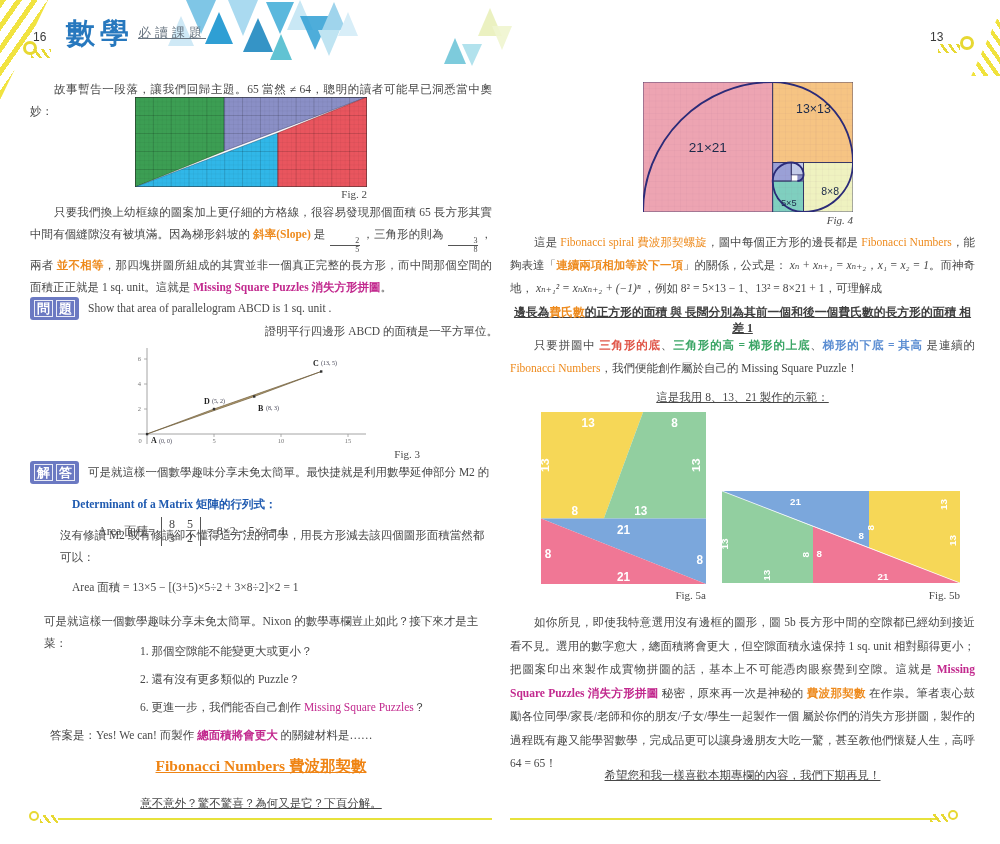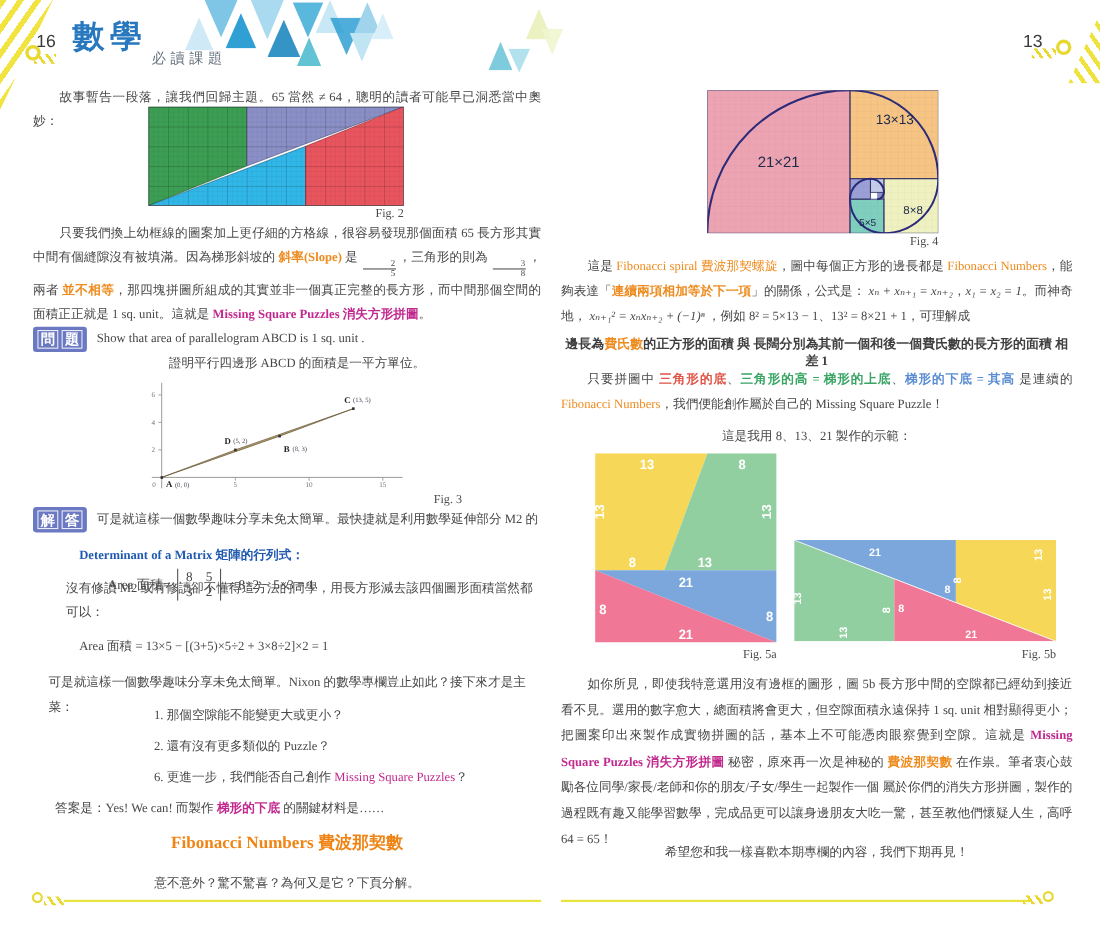--- a/index.html
+++ b/index.html
@@ -2,38 +2,38 @@
 <html><head>
 <meta charset="utf-8">
 <style>
   html,body{margin:0;padding:0;background:#888;}
   .page{position:relative;width:1000px;height:844px;background:#ffffff;overflow:hidden;
         font-family:"Liberation Serif","DejaVu Serif",serif;color:#474747;}
   .abs{position:absolute;}
   .txt{font-size:11.5px;line-height:22px;text-align:justify;color:#474747;}
   .rtxt{font-size:11.5px;line-height:23px;text-align:justify;color:#474747;}
   .ind{text-indent:24px;}
-  .ctr{text-align:center;}
+  .ctr{text-align:center;text-decoration:underline;}
   .o{color:#ee8b1e;}
   .m{color:#c2298e;}
   .r{color:#e05548;}
   .g{color:#3aa565;}
   .bl{color:#5b8dd2;}
   .bd{font-weight:bold;}
   .it{font-style:italic;font-family:"Liberation Serif","DejaVu Serif",serif;}
   .frac{display:inline-flex;flex-direction:column;align-items:center;font-size:8px;line-height:8px;vertical-align:-5px;margin:0 2px;}
   .frac span:first-child{border-bottom:1px solid #555;padding:0 1px;}
   .figcap{font-size:11px;color:#4a4a4a;text-align:right;}
   .badge{display:inline-flex;gap:3px;background:#6b79c2;border-radius:3px;padding:3px 4px;
          font-family:"Liberation Sans","DejaVu Sans",sans-serif;font-size:13px;font-weight:700;color:#fff;line-height:1;}
   .badge span{border:1px solid rgba(255,255,255,.85);padding:1px 2px;}
   .badge-row{display:flex;align-items:flex-start;gap:9px;}
   .badge-row .bt{margin-top:3px;font-size:11.5px;line-height:16px;}
   .fibh{font-weight:700;font-size:15.5px;color:#ef8414;}
-  .pgnum{font-family:"Liberation Sans","DejaVu Sans",sans-serif;font-size:16px;color:#3a3a3a;}
+  .pgnum{font-family:"Liberation Sans","DejaVu Sans",sans-serif;font-size:12px;color:#3a3a3a;}
   .htitle{font-family:"Liberation Sans","DejaVu Sans",sans-serif;font-weight:700;font-size:29px;color:#2778be;letter-spacing:5px;}
   .hsub{font-family:"Liberation Sans","DejaVu Sans",sans-serif;font-size:13px;color:#67737f;letter-spacing:4px;}
   .tri{position:absolute;}
   .up{clip-path:polygon(50% 0,0 100%,100% 100%);}
   .dn{clip-path:polygon(0 0,100% 0,50% 100%);}
   .ring{position:absolute;border-radius:50%;border:3px solid #e7d832;background:#fff;width:8px;height:8px;}
   .ring.small{width:6px;height:6px;border-width:2.5px;}
   .hatch{position:absolute;background:repeating-linear-gradient(55deg,#e7d832 0 2.5px,transparent 2.5px 6.5px);}
   .yline{position:absolute;height:2px;background:#e7e23c;}
   .mat{display:grid;grid-template-columns:auto auto;column-gap:12px;row-gap:1px;padding:1px 7px;
@@ -62,21 +62,21 @@
   <div class="tri up" style="left:270px;top:34px;width:22px;height:26px;background:#3ab4c8;opacity:.8;"></div>
   <div class="tri dn" style="left:318px;top:30px;width:22px;height:26px;background:#bfe4f2;"></div>
   <div class="tri up" style="left:338px;top:12px;width:20px;height:24px;background:#d8eef8;"></div>
   <div class="tri up" style="left:444px;top:38px;width:22px;height:26px;background:#66c2d6;opacity:.85;"></div>
   <div class="tri dn" style="left:462px;top:44px;width:20px;height:22px;background:#9fdbe8;opacity:.8;"></div>
   <div class="tri up" style="left:478px;top:8px;width:24px;height:28px;background:#e6eeb2;opacity:.8;"></div>
   <div class="tri dn" style="left:492px;top:26px;width:20px;height:24px;background:#f0f5cf;opacity:.9;"></div>
 
   <div class="abs pgnum" style="left:33px;top:30px;">16</div>
   <div class="abs htitle" style="left:66px;top:14px;">數學</div>
-  <div class="abs hsub" style="left:138px;top:44px;">必讀課題</div>
+  <div class="abs hsub" style="left:138px;top:24px;text-decoration:underline;">必讀課題</div>
   <div class="abs pgnum" style="left:930px;top:30px;">13</div>
   <div class="abs" style="left:952px;top:12px;width:48px;height:64px;background:repeating-linear-gradient(55deg,transparent 0 6px,#f0e23c 6px 10px);clip-path:polygon(100% 0,40% 100%,100% 100%);"></div>
   <div class="ring" style="left:960px;top:36px;"></div>
   <div class="hatch" style="left:938px;top:44px;width:22px;height:9px;"></div>
 
   <div class="abs txt ind" style="left:30px;top:78px;width:462px;"><span>故事暫告一段落，讓我們回歸主題。65 當然 ≠ 64，聰明的讀者可能早已洞悉當中奧妙：</span></div>
 
   <svg class="abs" style="left:135px;top:97px;" width="232" height="90" viewBox="0 0 13 5" preserveAspectRatio="none">
     <defs>
       <pattern id="gfine" width="0.25" height="0.25" patternUnits="userSpaceOnUse">
@@ -110,21 +110,21 @@
         <span>8</span>
       </span><span>，兩者 </span><span class="o bd">並不相等</span><span>，那四塊拼圖所組成的其實並非一個真正完整的長方形，而中間那個空間的面積正正就是 1 sq. unit。這就是 </span><span class="m bd">Missing Square Puzzles 消失方形拼圖</span><span>。</span></div>
 
   <div class="abs badge-row" style="left:30px;top:297px;width:462px;">
     <div class="badge">
       <span>問</span>
         <span>題</span>
     </div>
     <div class="bt">Show that area of parallelogram ABCD is 1 sq. unit .</div>
   </div>
-  <div class="abs txt" style="left:60px;top:320px;width:420px;text-align:center;">證明平行四邊形 ABCD 的面積是一平方單位。</div>
+  <div class="abs txt" style="left:78px;top:320px;width:420px;text-align:right;">證明平行四邊形 ABCD 的面積是一平方單位。</div>
 
   <svg class="abs" style="left:120px;top:342px;" width="300" height="106" viewBox="0 0 300 106">
     <line x1="18" y1="92" x2="246" y2="92" stroke="#9a9a9a" stroke-width="0.9"></line>
     <line x1="27" y1="102" x2="27" y2="6" stroke="#9a9a9a" stroke-width="0.9"></line>
     <line x1="94" y1="92" x2="94" y2="95" stroke="#9a9a9a" stroke-width="0.8"></line>
     <line x1="161" y1="92" x2="161" y2="95" stroke="#9a9a9a" stroke-width="0.8"></line>
     <line x1="228" y1="92" x2="228" y2="95" stroke="#9a9a9a" stroke-width="0.8"></line>
     <line x1="24" y1="67" x2="27" y2="67" stroke="#9a9a9a" stroke-width="0.8"></line>
     <line x1="24" y1="42" x2="27" y2="42" stroke="#9a9a9a" stroke-width="0.8"></line>
     <line x1="24" y1="17" x2="27" y2="17" stroke="#9a9a9a" stroke-width="0.8"></line>
@@ -173,21 +173,21 @@
   </div>
 
   <div class="abs txt" style="left:60px;top:524px;width:432px;text-align:left;">沒有修讀 M2 或有修讀卻不懂得這方法的同學，用長方形減去該四個圖形面積當然都可以：</div>
   <div class="abs" style="left:72px;top:580px;font-size:11.5px;">Area 面積 = 13×5 − [(3+5)×5÷2 + 3×8÷2]×2 = 1</div>
   <div class="abs txt" style="left:44px;top:610px;width:448px;text-align:left;">可是就這樣一個數學趣味分享未免太簡單。Nixon 的數學專欄豈止如此？接下來才是主菜：</div>
 
   <div class="abs li" style="left:140px;top:640px;">1.  那個空隙能不能變更大或更小？</div>
   <div class="abs li" style="left:140px;top:668px;">2.  還有沒有更多類似的 Puzzle？</div>
   <div class="abs li" style="left:140px;top:696px;"><span>6.  更進一步，我們能否自己創作 </span><span class="m">Missing Square Puzzles</span><span>？</span></div>
 
-  <div class="abs txt" style="left:50px;top:724px;width:442px;text-align:left;"><span>答案是：Yes! We can! 而製作 </span><span class="m bd">梯形的下底</span><span> 的關鍵材料是……</span></div>
+  <div class="abs txt" style="left:50px;top:724px;width:442px;text-align:left;"><span>答案是：Yes! We can! 而製作 </span><span class="m bd">總面積將會更大</span><span> 的關鍵材料是……</span></div>
 
   <div class="abs fibh ctr" style="left:30px;top:756px;width:462px;">Fibonacci Numbers 費波那契數</div>
   <div class="abs txt ctr" style="left:30px;top:792px;width:462px;text-align:center;">意不意外？驚不驚喜？為何又是它？下頁分解。</div>
 
   <svg class="abs" style="left:643px;top:82px;" width="210" height="130" viewBox="0 0 34 21" preserveAspectRatio="none">
     <defs>
       <pattern id="g4" width="1" height="1" patternUnits="userSpaceOnUse">
         <path d="M1 0 L0 0 0 1" fill="none" stroke="rgba(100,70,110,0.25)" stroke-width="0.05"></path>
       </pattern>
     </defs>
@@ -207,21 +207,21 @@
       <rect x="21" y="16" width="5" height="5"></rect>
       <rect x="21" y="13" width="3" height="3"></rect>
       <rect x="24" y="13" width="2" height="2"></rect>
     </g>
     <path d="M 0,21 A 21,21 0 0 1 21,0 A 13,13 0 0 1 34,13 A 8,8 0 0 1 26,21 A 5,5 0 0 1 21,16 A 3,3 0 0 1 24,13 A 2,2 0 0 1 26,15 A 1,1 0 0 1 25,16" fill="none" stroke="#2b2b78" stroke-width="0.3"></path>
     <text x="10.5" y="11.3" font-size="2.2" fill="#1c2a4a" text-anchor="middle" font-family="Liberation Sans,sans-serif">21×21</text>
     <text x="27.6" y="5" font-size="2" fill="#1c2a4a" text-anchor="middle" font-family="Liberation Sans,sans-serif">13×13</text>
     <text x="30.3" y="18.2" font-size="1.7" fill="#1c2a4a" text-anchor="middle" font-family="Liberation Sans,sans-serif">8×8</text>
     <text x="23.6" y="20" font-size="1.5" fill="#1c2a4a" text-anchor="middle" font-family="Liberation Sans,sans-serif">5×5</text>
   </svg>
-  <div class="abs figcap" style="left:643px;top:214px;width:210px;">Fig. 4</div>
+  <div class="abs figcap" style="left:643px;top:214px;width:210px;font-style:italic;">Fig. 4</div>
 
   <div class="abs rtxt ind" style="left:510px;top:231px;width:465px;"><span>這是 </span><span class="o">Fibonacci spiral 費波那契螺旋</span><span>，圖中每個正方形的邊長都是 </span><span class="o">Fibonacci Numbers</span><span>，能夠表達「</span><span class="o bd">連續兩項相加等於下一項</span><span>」的關係，公式是： </span><span class="it">xₙ + xₙ₊₁ = xₙ₊₂</span><span>，</span><span class="it">x₁ = x₂ = 1</span><span>。而神奇地， </span><span class="it">xₙ₊₁² = xₙxₙ₊₂ + (−1)ⁿ</span><span> ，例如 8² = 5×13 − 1、13² = 8×21 + 1，可理解成</span></div>
 
   <div class="abs ctr" style="left:510px;top:305px;width:465px;font-size:11.8px;color:#3f3f3f;"><span class="bd">邊長為</span><span class="o bd">費氏數</span><span class="bd">的正方形的面積 與 長闊分別為其前一個和後一個費氏數的長方形的面積 相差 1</span></div>
 
   <div class="abs rtxt ind" style="left:510px;top:334px;width:465px;"><span>只要拼圖中 </span><span class="r bd">三角形的底</span><span>、</span><span class="g bd">三角形的高 = 梯形的上底</span><span>、</span><span class="bl bd">梯形的下底 = 其高</span><span> 是連續的 </span><span class="o">Fibonacci Numbers</span><span>，我們便能創作屬於自己的 Missing Square Puzzle！</span></div>
 
   <div class="abs rtxt ctr" style="left:510px;top:386px;width:465px;text-align:center;">這是我用 8、13、21 製作的示範：</div>
 
   <svg class="abs" style="left:541px;top:412px;" width="165" height="172" viewBox="0 0 21 21" preserveAspectRatio="none">

